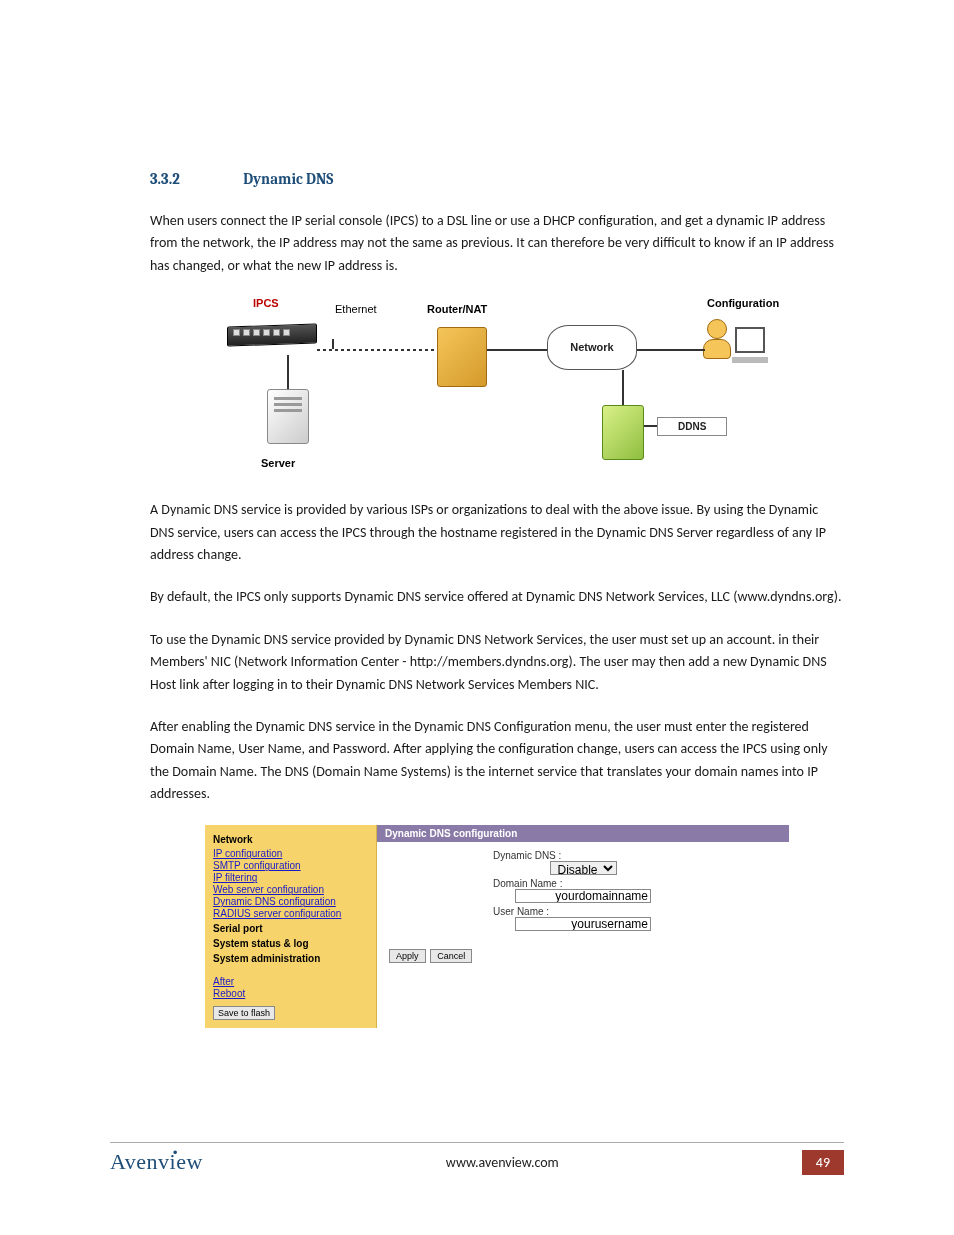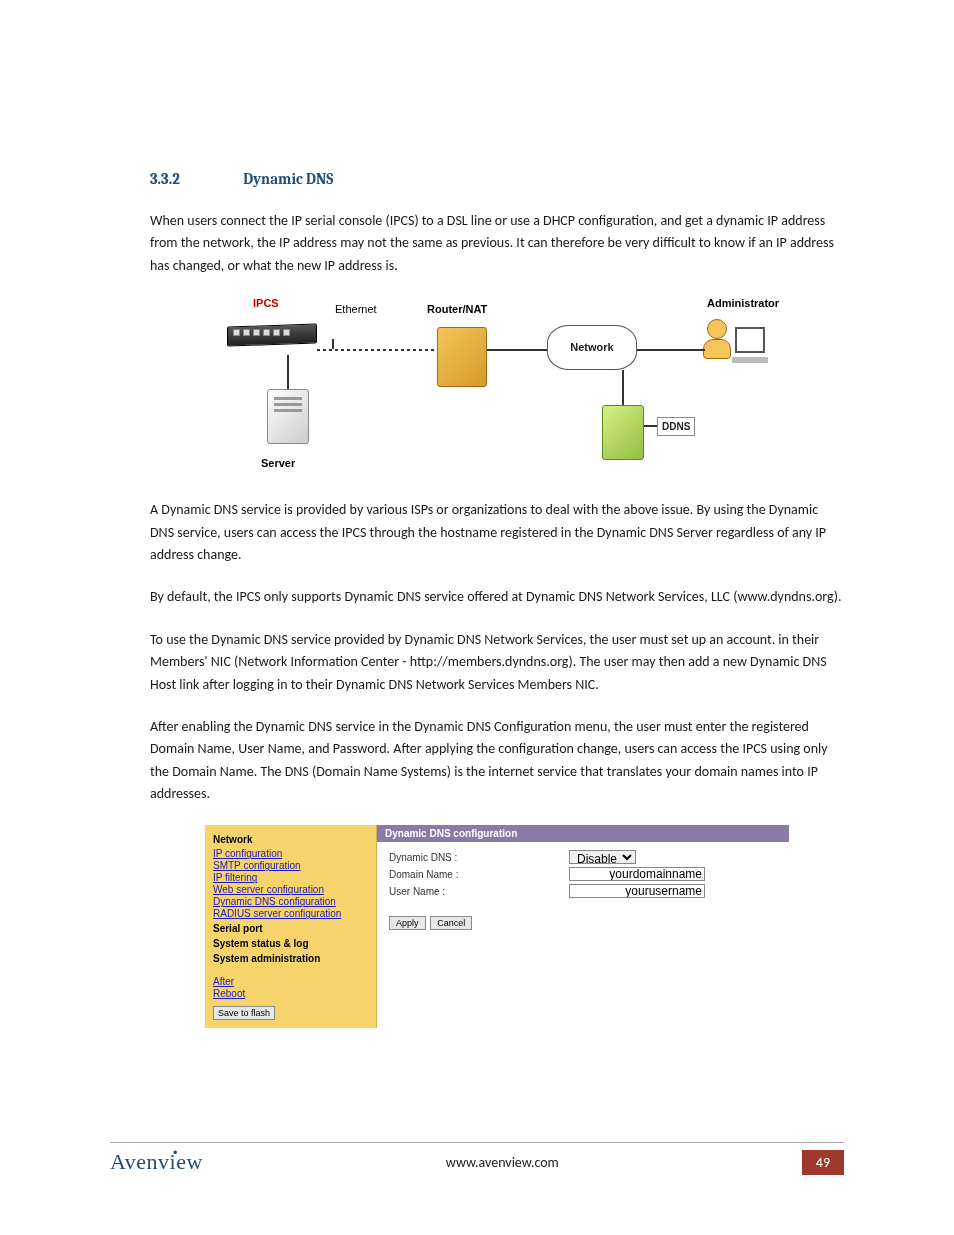--- a/index.html
+++ b/index.html
@@ -45,21 +45,21 @@
   .d-ipcs-box .ports span { width: 7px; height: 7px; background: #ddd; border: 1px solid #888; }
   .d-server { position: absolute; left: 50px; top: 92px; width: 42px; height: 55px; }
   .d-server .case { width: 42px; height: 55px; background: linear-gradient(135deg,#fff,#ccc); border: 1px solid #888; border-radius: 3px; }
   .d-server .slot { position: absolute; width: 28px; height: 3px; background: #999; left: 7px; }
   .d-router { position: absolute; left: 220px; top: 30px; width: 50px; height: 60px; }
   .d-router .case { width: 50px; height: 60px; background: linear-gradient(135deg,#f5c55a,#d49a2a); border: 1px solid #a06a10; border-radius: 3px; }
   .d-net-cloud { position: absolute; left: 330px; top: 28px; width: 90px; height: 45px; border: 1.5px solid #555; border-radius: 22px / 18px; background: #fff; text-align: center; line-height: 43px; font-size: 11px; font-weight: bold; }
   .d-ddns-box { position: absolute; left: 385px; top: 108px; width: 42px; height: 55px; }
   .d-ddns-box .case { width: 42px; height: 55px; background: linear-gradient(135deg,#d9f088,#8fbf3f); border: 1px solid #5a8a1a; border-radius: 3px; }
   .d-ddns-label { position: absolute; left: 440px; top: 120px; }
-  .d-ddns-label .box { border: 1px solid #888; padding: 3px 4px; font-size: 10px; font-weight: bold; background: #fff; }
+  .d-ddns-label .box { border: 1px solid #888; padding: 3px 20px; font-size: 10px; font-weight: bold; background: #fff; }
   .d-admin { position: absolute; left: 488px; top: 20px; width: 65px; height: 55px; }
   .d-admin .head { width: 20px; height: 20px; border-radius: 50%; background: #f5c55a; border: 1.5px solid #a06a10; position: absolute; left: 2px; top: 2px; }
   .d-admin .body { width: 28px; height: 20px; border-radius: 10px 10px 4px 4px; background: #f5c55a; border: 1.5px solid #a06a10; position: absolute; left: -2px; top: 22px; }
   .d-admin .mon { width: 30px; height: 26px; border: 2px solid #555; background: #fff; position: absolute; left: 30px; top: 10px; }
   .d-admin .base { width: 36px; height: 6px; background: #bbb; position: absolute; left: 27px; top: 40px; }
   .d-line { position: absolute; background: #333; }
   .d-line.h { height: 1.5px; }
   .d-line.v { width: 1.5px; }
   .d-line.dot { background: repeating-linear-gradient(90deg,#333 0 3px,transparent 3px 6px); }
   
@@ -75,21 +75,21 @@
     background: #f7d36b;
     padding: 5px 8px 8px 8px;
     border-right: 1px solid #d4b24a;
   }
   .config .side .hdr { font-weight: bold; color: #000; margin: 4px 0 3px 0; font-size: 10px; }
   .config .side a { color: #1a1ac8; text-decoration: underline; display: block; margin: 1px 0; cursor: pointer; }
   .config .side .savebtn { margin-top: 6px; font-size: 9px; padding: 1px 4px; border: 1px solid #888; background: #e8e8e8; cursor: pointer; }
   .config .main { flex: 1; background: #fff; }
   .config .main .bar { background: #8a7aa8; color: #fff; padding: 3px 8px; font-weight: bold; font-size: 10px; }
   .config .main .body { padding: 8px 12px; }
-  .config .main .row { display: flex; align-items: center; margin-bottom: 3px; }
+  .config .main .row { display: flex; align-items: center; margin-bottom: 3px; flex-direction: column; }
   .config .main .row .lbl { width: 180px; color: #333; }
   .config .main .row select,
   .config .main .row input { font-size: 12px; padding: 0 2px; border: 1px solid #888; height: 14px; text-align: right; }
   .config .main .row input { width: 136px; }
   .config .main .btns { margin-top: 18px; }
   .config .main .btns button { font-size: 9px; padding: 1px 6px; border: 1px solid #888; background: #e8e8e8; margin-right: 2px; cursor: pointer; }
   
   .footer {
     position: absolute;
     left: 110px; right: 110px; bottom: 60px;
@@ -123,21 +123,21 @@
     <span class="num">3.3.2</span>
     <span>Dynamic DNS</span>
   </div>
 
   <p class="para">When users connect the IP serial console (IPCS) to a DSL line or use a DHCP configuration, and get a dynamic IP address from the network, the IP address may not the same as previous. It can therefore be very difficult to know if an IP address has changed, or what the new IP address is.</p>
 
   <div class="diagram">
     <div class="d-label ipcs" style="left:36px; top:0;">IPCS</div>
     <div class="d-label" style="left:118px; top:6px; font-weight:normal;">Ethernet</div>
     <div class="d-label" style="left:210px; top:6px;">Router/NAT</div>
-    <div class="d-label" style="left:490px; top:0;">Administrator</div>
+    <div class="d-label" style="left:490px; top:0;">Configuration</div>
 
     <div class="d-ipcs-box">
       <div class="body"></div>
       <div class="ports">
           <span></span>
           <span></span>
           <span></span>
           <span></span>
           <span></span>
           <span></span>

